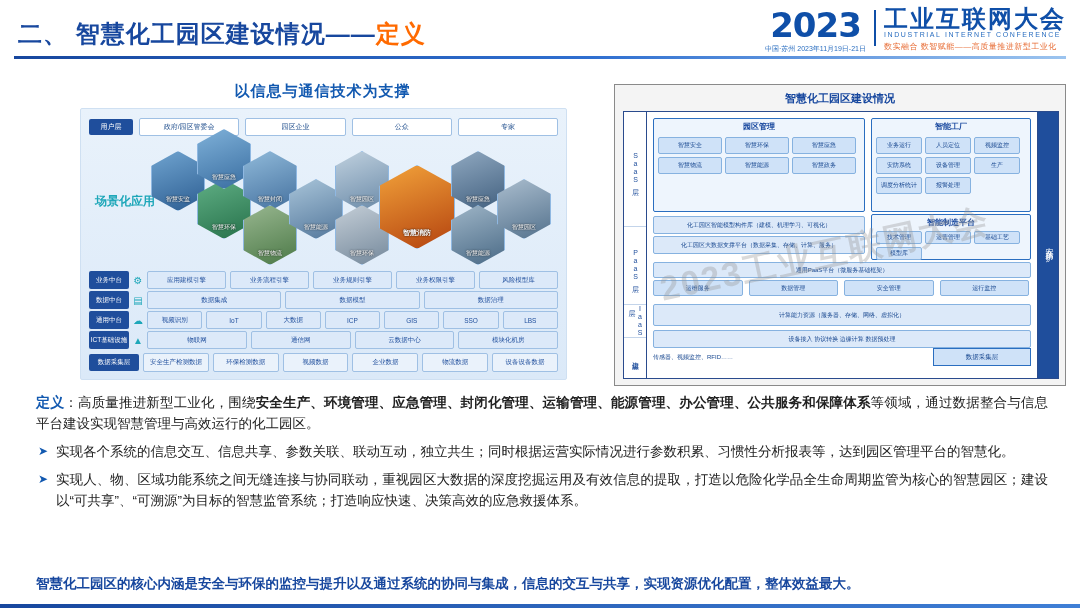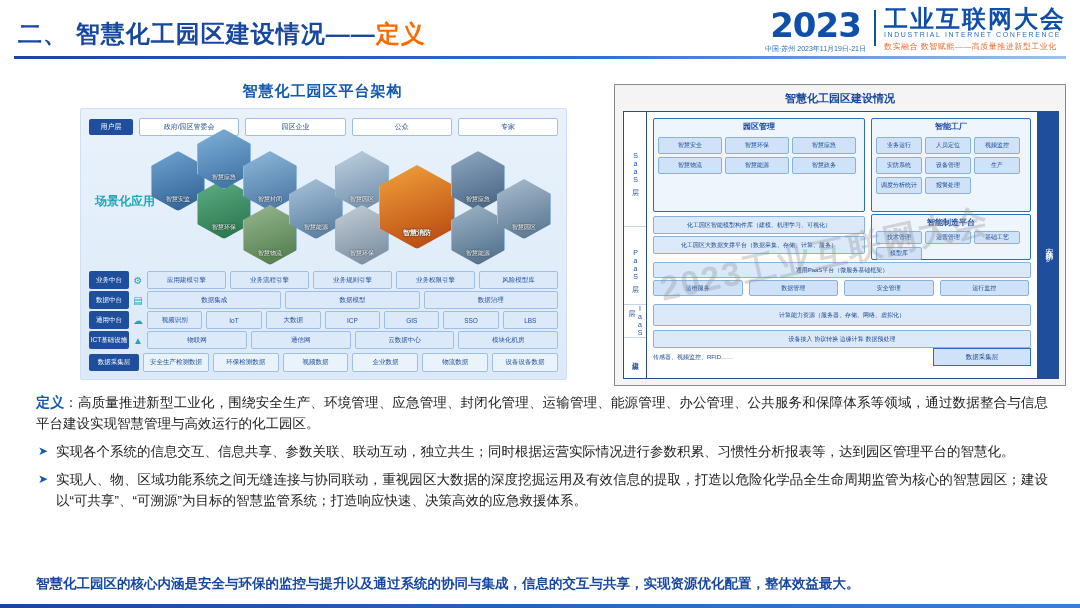--- a/index.html
+++ b/index.html
@@ -146,21 +146,21 @@
   .watermark{
     position:absolute;left:300px;top:200px;
     font-size:42px;color:rgba(150,150,150,.35);font-weight:bold;
     transform:rotate(-12deg);white-space:nowrap;pointer-events:none;letter-spacing:2px;
   }
 
   
   .body-text{position:absolute;left:36px;top:392px;width:1012px;}
   .def-line{font-size:13.5px;color:#222;line-height:21px;text-align:justify;}
   .def-key{color:#1259b0;font-weight:bold;font-size:14px;}
-  .b{font-weight:normal;}
+  .b{font-weight:bold;}
   .bullet{
     position:relative;padding-left:20px;margin-top:7px;
     font-size:13.5px;color:#222;line-height:21px;text-align:justify;
   }
   .bullet .arrow{position:absolute;left:2px;top:0;color:#1259b0;font-size:12px;}
   .concl{
     position:absolute;left:36px;top:574px;width:1012px;
     font-size:13.5px;font-weight:bold;color:#17479e;line-height:19px;
   }
   .footer-rule{position:absolute;left:0;bottom:0;width:1080px;height:4px;background:linear-gradient(90deg,#17479e,#3f7fd6);}
@@ -184,21 +184,21 @@
       <div class="logo-sep"></div>
       <div class="logo-right">
         <div class="logo-cn">工业互联网大会</div>
         <div class="logo-en">INDUSTRIAL INTERNET CONFERENCE</div>
         <div class="logo-sub">数实融合 数智赋能——高质量推进新型工业化</div>
       </div>
     </div>
   </div>
 
   <div class="fig-left">
-    <div class="fig-left-title">智慧化工园区平台架构</div>
+    <div class="fig-left-title">以信息与通信技术为支撑</div>
 
     <div class="arch">
 
       <div class="user-row">
         <div class="user-tag">用户层</div>
         <div class="user-cell">政府/园区管委会</div>
         <div class="user-cell">园区企业</div>
         <div class="user-cell">公众</div>
         <div class="user-cell">专家</div>
       </div>

